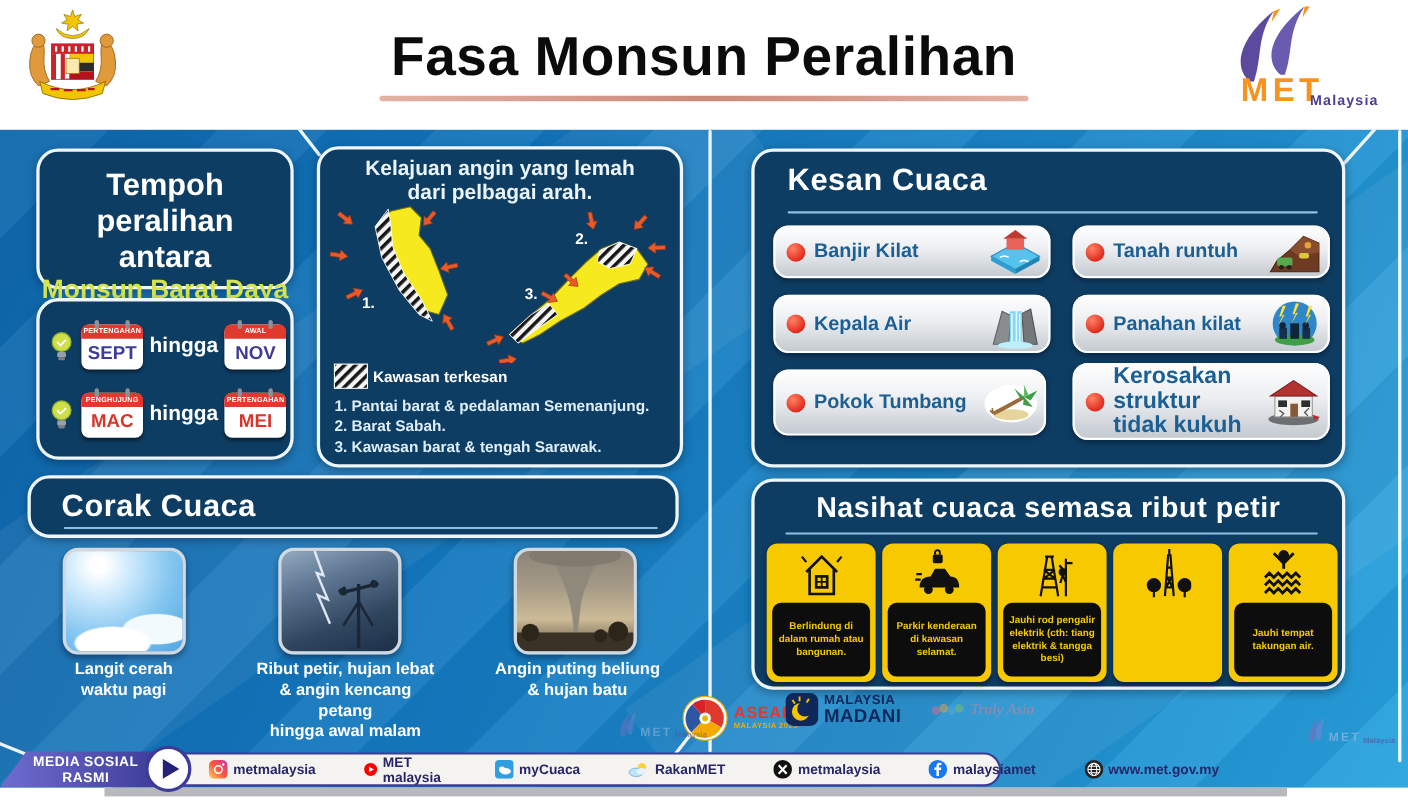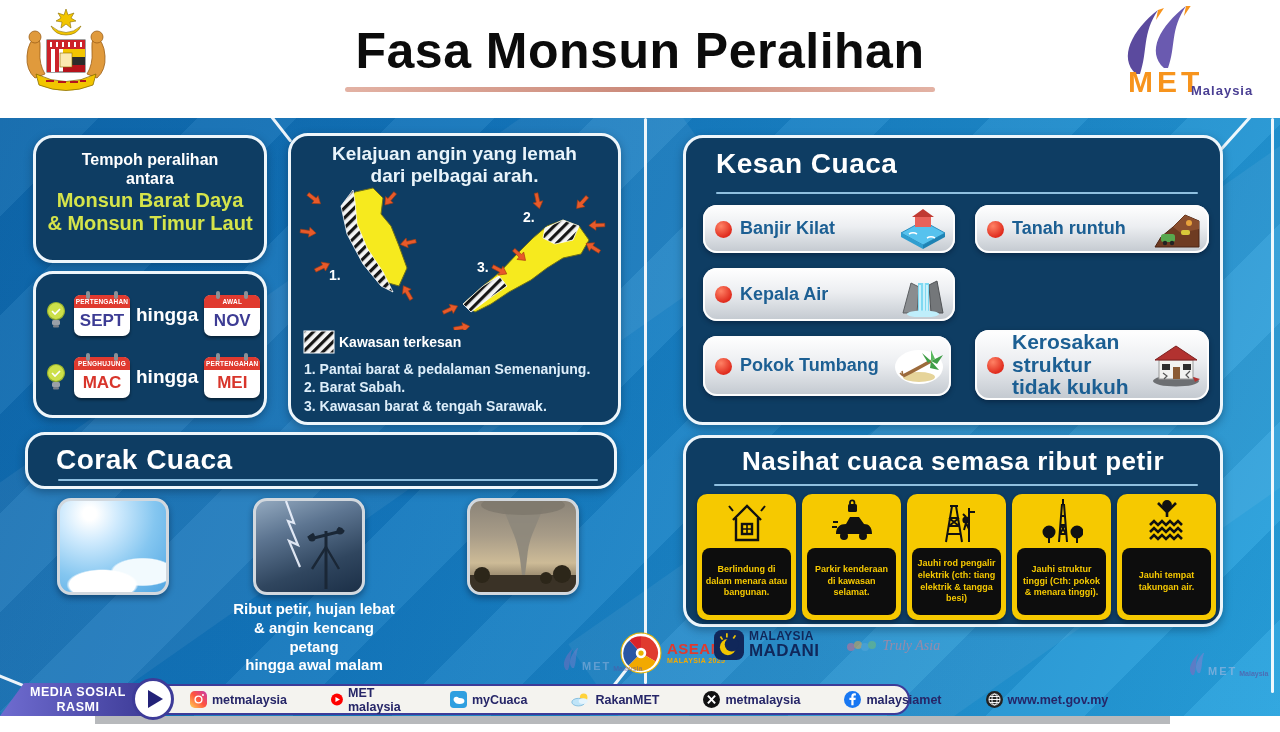--- a/index.html
+++ b/index.html
@@ -21,22 +21,22 @@
     background:repeating-linear-gradient(135deg,rgba(255,255,255,.05) 0 70px,rgba(8,50,100,.07) 70px 140px);}
   .band{background:rgba(255,255,255,.06);transform:rotate(-35deg);}
   .vline{width:3px;background:rgba(255,255,255,.92);border-radius:2px;}
   .dline{height:3px;background:rgba(255,255,255,.92);border-radius:2px;}
   .graybar{left:95px;top:716px;width:1075px;height:8px;background:#b7b9bc;}
 
   
   .navy{background:#0e3d63;border:3px solid #eef6fb;border-radius:20px;box-shadow:0 3px 8px rgba(0,20,40,.35);box-sizing:border-box;}
 
   .tempoh{left:33px;top:17px;width:234px;height:128px;text-align:center;padding-top:13px;}
-  .tempoh .w{color:#fff;font-size:16px;font-weight:bold;line-height:1.18;}
-  .tempoh .g{color:#d5e44a;font-size:20px;font-weight:bold;line-height:1.18;}
+  .tempoh .w{color:#fff;font-size:28px;font-weight:bold;line-height:1.18;}
+  .tempoh .g{color:#d5e44a;font-size:24px;font-weight:bold;line-height:1.18;}
 
   .periods{left:33px;top:153px;width:234px;height:147px;padding:10px 6px 0 8px;}
   .prow{display:flex;align-items:center;gap:6px;height:62px;}
   .cal{width:56px;background:#fff;border-radius:7px;box-shadow:0 2px 3px rgba(0,0,0,.45);position:relative;flex:none;}
   .cal:before,.cal:after{content:"";position:absolute;top:-4px;width:4px;height:8px;background:#8d9096;border-radius:2px;}
   .cal:before{left:12px;} .cal:after{right:12px;}
   .cal-head{background:#e03a2f;color:#fff;font-size:6.5px;font-weight:bold;text-align:center;padding:3px 0;border-radius:6px 6px 0 0;letter-spacing:.2px;}
   .cal-month{font-size:17px;font-weight:bold;text-align:center;padding:3px 0 5px;}
   .m-blue{color:#3d3c94;} .m-red{color:#d8352b;}
   .hingga{color:#fff;font-size:19px;font-weight:bold;flex:1;text-align:center;}
@@ -305,23 +305,27 @@
     <svg width="106" height="91" viewBox="0 0 106 91">
       <path d="M30,0 Q52,4 76,0 L62,34 Q58,44 57,58 L55,74 L52,74 L50,58 Q48,44 44,34 Z" fill="#8d877b" opacity=".9"></path>
       <ellipse cx="53" cy="4" rx="42" ry="10" fill="#7d776c" opacity=".8"></ellipse>
       <rect x="0" y="74" width="106" height="17" fill="#3a3226"></rect>
       <circle cx="12" cy="74" r="8" fill="#2c2619"></circle>
         <circle cx="92" cy="73" r="9" fill="#2c2619"></circle>
         <circle cx="76" cy="77" r="6" fill="#2c2619"></circle>
     </svg>
   </div>
 
+  <div class="abs caption cap1 pre">Langit cerah
+waktu pagi</div>
   <div class="abs caption cap2 pre">Ribut petir, hujan lebat
 &amp; angin kencang petang
 hingga awal malam</div>
+  <div class="abs caption cap3 pre">Angin puting beliung
+&amp; hujan batu</div>
 
   <div class="abs navy kesan">
     <div class="abs kesan-title">Kesan Cuaca</div>
     <div class="abs hr-thin" style="left:30px;top:54px;width:482px;"></div>
 
     <div class="pill" style="left:17px;top:67px;width:252px;height:48px;">
       <span class="dot"></span>
       <span class="pill-label">Banjir Kilat</span>
       <svg class="pill-ico" width="52" height="44" viewBox="0 0 52 44">
         <polygon points="26,14 48,26 26,38 4,26" fill="#56c2ee" stroke="#2a8fc0"></polygon>
@@ -352,20 +356,36 @@
       <span class="pill-label">Kepala Air</span>
       <svg class="pill-ico" width="52" height="44" viewBox="0 0 52 44">
         <polygon points="6,40 14,10 22,14 20,40" fill="#8a8d90" stroke="#5c5f62"></polygon>
         <polygon points="46,40 40,8 32,12 34,40" fill="#74777a" stroke="#505356"></polygon>
         <rect x="21" y="10" width="11" height="30" fill="#7fd9f2"></rect>
         <path d="M23,12 v26 M27,10 v28 M30,12 v26" stroke="#e8fbff" stroke-width="1.4"></path>
         <ellipse cx="26" cy="41" rx="16" ry="3.5" fill="#bfeefb"></ellipse>
       </svg>
     </div>
 
+    <div class="pill" style="left:289px;top:130px;width:234px;height:53px;">
+      <span class="dot"></span>
+      <span class="pill-label">Panahan kilat</span>
+      <svg class="pill-ico" width="52" height="46" viewBox="0 0 52 46">
+        <circle cx="26" cy="22" r="20" fill="#2f86c8"></circle>
+        <ellipse cx="26" cy="37" rx="18" ry="5" fill="#3f9e46"></ellipse>
+        <rect x="12" y="26" width="7" height="10" fill="#15304a"></rect>
+          <rect x="22" y="22" width="8" height="14" fill="#0f2638"></rect>
+          <rect x="33" y="26" width="7" height="10" fill="#15304a"></rect>
+        <circle cx="15" cy="24" r="3" fill="#0f2638"></circle>
+          <circle cx="36" cy="24" r="3" fill="#0f2638"></circle>
+        <polygon points="15,6 12,16 15,15 11,24 17,14 14,15 18,6" fill="#ffe23a"></polygon>
+        <polygon points="27,4 24,14 27,13 23,22 29,12 26,13 30,4" fill="#ffe23a"></polygon>
+        <polygon points="39,6 36,16 39,15 35,24 41,14 38,15 42,6" fill="#ffe23a"></polygon>
+      </svg>
+    </div>
 
     <div class="pill" style="left:17px;top:198px;width:248px;height:60px;">
       <span class="dot"></span>
       <span class="pill-label">Pokok Tumbang</span>
       <svg class="pill-ico" width="52" height="46" viewBox="0 0 52 46">
         <ellipse cx="26" cy="24" rx="24" ry="17" fill="#ffffff"></ellipse>
         <ellipse cx="26" cy="34" rx="16" ry="5" fill="#e6d49a"></ellipse>
         <path d="M10,33 Q22,27 38,18" stroke="#9c6b3c" stroke-width="3.5" fill="none"></path>
         <path d="M10,33 l-3,-3 M10,33 l-1,-5" stroke="#9c6b3c" stroke-width="1.5"></path>
         <polygon points="38,18 50,12 44,21" fill="#3f9e46"></polygon>
@@ -396,21 +416,21 @@
     <div class="abs hr-thin" style="left:28px;top:46px;width:484px;"></div>
 
     <div class="ncard" style="left:11px;top:56px;">
       <svg class="ncard-ico" width="42" height="48" viewBox="0 0 42 48" fill="none" stroke="#111" stroke-width="2.4">
         <path d="M7,22 L21,8 L35,22"></path>
         <path d="M10,20 V42 H32 V20"></path>
         <rect x="16" y="26" width="10" height="10"></rect>
         <path d="M21,26 v10 M16,31 h10" stroke-width="1.6"></path>
         <path d="M3,8 l4,5 M39,8 l-4,5" stroke-width="2"></path>
       </svg>
-      <div class="ncard-text">Berlindung di dalam menara atau bangunan.</div>
+      <div class="ncard-text">Berlindung di dalam rumah atau bangunan.</div>
     </div>
 
     <div class="ncard" style="left:116px;top:56px;">
       <svg class="ncard-ico" width="42" height="48" viewBox="0 0 42 48">
         <rect x="17" y="6" width="9" height="8" rx="1.5" fill="#111"></rect>
         <path d="M19,6 V4.5 a2.2,2.2 0 0 1 4.4,0 V6" stroke="#111" stroke-width="1.8" fill="none"></path>
         <path d="M5,36 c0,-7 4,-10 10,-10 l4,-7 h9 l5,7 c5,0 8,3 8,10 z" fill="#111"></path>
         <circle cx="13" cy="38" r="4" fill="#111"></circle>
           <circle cx="32" cy="38" r="4" fill="#111"></circle>
         <path d="M2,24 h5 M1,29 h5" stroke="#111" stroke-width="2"></path>
@@ -429,21 +449,20 @@
     </div>
 
     <div class="ncard" style="left:326px;top:56px;">
       <svg class="ncard-ico" width="42" height="48" viewBox="0 0 42 48" fill="none" stroke="#111" stroke-width="2">
         <path d="M18,44 L21,6 M26,44 L23,6 M21,6 h2 M22,6 V1 M18.5,36 h7 M19.5,27 h5 M20,18 h4 M19,36 l5,-9 M25,36 l-5,-9"></path>
         <circle cx="8" cy="34" r="5.5" fill="#111"></circle>
           <path d="M8,40 v5"></path>
         <circle cx="36" cy="34" r="5.5" fill="#111"></circle>
           <path d="M36,40 v5"></path>
       </svg>
-      <div class="ncard-text">Jauhi struktur tinggi (Cth: pokok &amp; menara tinggi).</div>
     </div>
 
     <div class="ncard" style="left:431px;top:56px;">
       <svg class="ncard-ico" width="42" height="48" viewBox="0 0 42 48" fill="none" stroke="#111" stroke-width="2.6">
         <circle cx="21" cy="7" r="3.6" fill="#111"></circle>
         <path d="M21,11 v8 M21,14 L12,5 M21,14 L30,5"></path>
         <path d="M4,27 l4,-4 4,4 4,-4 4,4 4,-4 4,4 4,-4 4,4 M4,34 l4,-4 4,4 4,-4 4,4 4,-4 4,4 4,-4 4,4 M4,41 l4,-4 4,4 4,-4 4,4 4,-4 4,4 4,-4 4,4"></path>
       </svg>
       <div class="ncard-text">Jauhi tempat takungan air.</div>
     </div>

